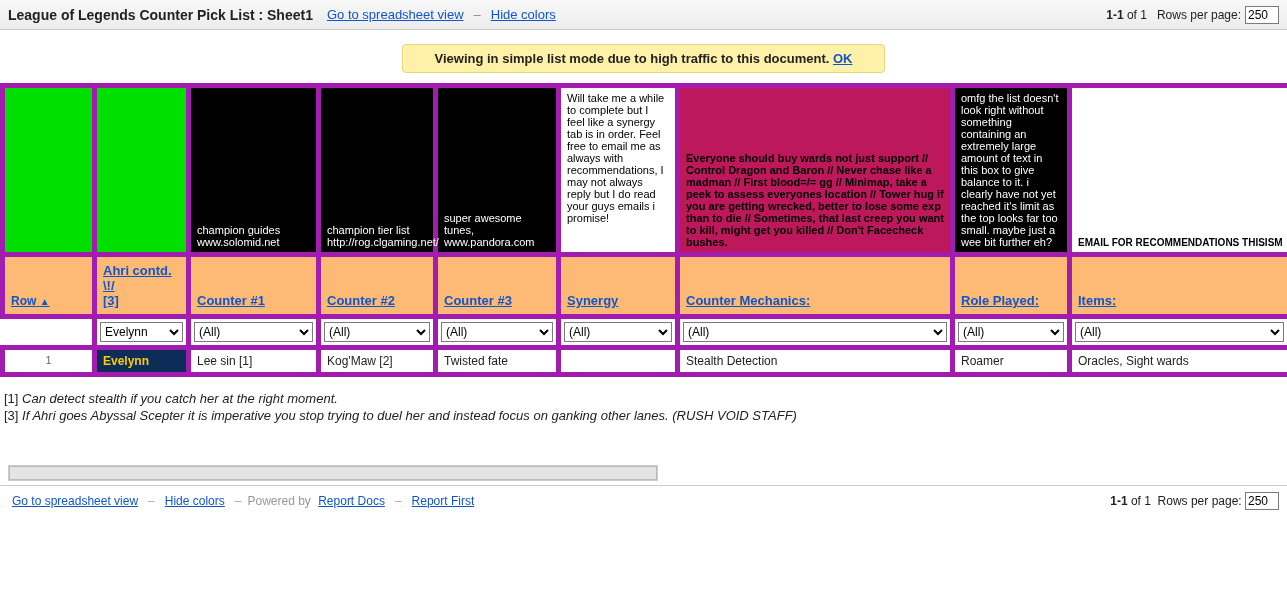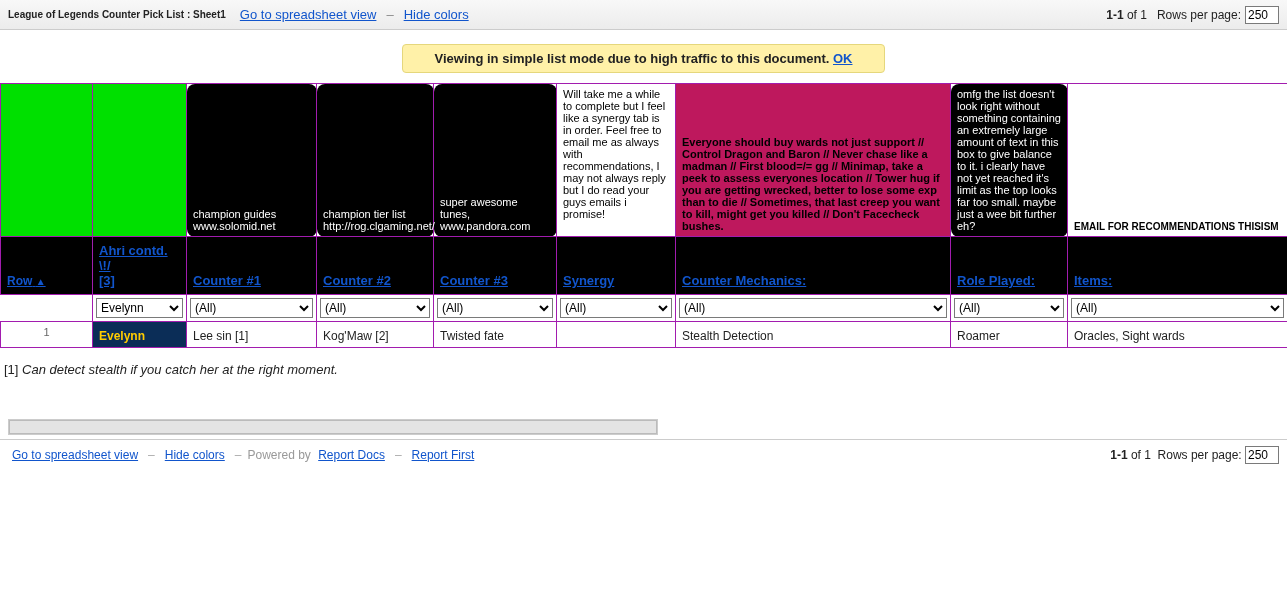--- a/index.html
+++ b/index.html
@@ -1,37 +1,37 @@
 <!DOCTYPE html>
 <html><head>
 <meta charset="utf-8">
 <style>
 * { box-sizing: border-box; margin: 0; padding: 0; }
 body { font-family: Arial, sans-serif; font-size: 13px; color: #222; background: #fff; width: 1287px; }
 .topbar { background: linear-gradient(#f8f8f8,#ececec); border-bottom: 1px solid #ccc; padding: 4px 8px; display: flex; align-items: center; height: 30px; }
-.topbar .title { font-weight: bold; font-size: 10px; margin-right: 10px; }
+.topbar .title { font-weight: bold; font-size: 14px; margin-right: 10px; }
 .topbar a { color: #1155cc; text-decoration: underline; margin: 0 4px; }
 .topbar .dash { color: #888; margin: 0 6px; }
 .topbar .spacer { flex: 1; }
 .topbar .paging { color: #222; font-size: 12px; margin-right: 10px; }
 .topbar .paging b { font-weight: bold; }
 .topbar .rpplabel { font-size: 12px; margin-right: 4px; }
 .topbar input.rpp { width: 34px; height: 18px; border: 1px solid #7a7a7a; font-size: 12px; padding: 0 2px; }
 .notice-wrap { text-align: center; padding: 14px 0 10px; }
 .notice { display: inline-block; background: #fff1a8; border: 1px solid #e5d77c; border-radius: 4px; padding: 6px 32px; font-weight: bold; color: #222; font-size: 13px; }
 .notice a { color: #1155cc; text-decoration: underline; }
 table.main { border-collapse: collapse; width: 1287px; table-layout: fixed; }
-table.main td, table.main th { border: 1px solid #a21caf; vertical-align: bottom; padding: 4px 6px; font-size: 12px; }
+table.main td, table.main th { border: 5px solid #a21caf; vertical-align: bottom; padding: 4px 6px; font-size: 12px; }
 tr.imgrow td { height: 148px; vertical-align: bottom; color: #fff; font-size: 11px; padding: 4px 6px; }
 tr.imgrow td.black { background: #000; border-radius: 8px; }
 tr.imgrow td.green { background: #00e000; }
 tr.imgrow td.white { background: #fff; color: #000; vertical-align: top; }
 tr.imgrow td.whitebold { background: #be185d; color: #000; font-weight: bold; vertical-align: bottom; }
 tr.imgrow td.whitecaps { background: #fff; color: #000; font-weight: bold; font-size: 10px; vertical-align: bottom; white-space: nowrap; overflow: hidden; }
-tr.headerrow th { background: #000000; text-align: left; vertical-align: bottom; padding: 6px; height: 46px; }
+tr.headerrow th { background: #fdba74; text-align: left; vertical-align: bottom; padding: 6px; height: 46px; }
 tr.headerrow th a { color: #1155cc; text-decoration: underline; font-weight: bold; font-size: 13px; }
 th.rowhdr { color: #1155cc; text-decoration: underline; font-weight: bold; white-space: nowrap; font-size: 13px; text-align: left; }
 th.rowhdr .arrow { font-size: 10px; }
 .subnote { font-size: 11px; }
 tr.filterrow td { padding: 3px; background: #fff; }
 tr.filterrow select { width: 100%; height: 20px; border: 1px solid #7a7a7a; background: #fff; font-size: 12px; }
 tr.datarow td { background: #fff; font-size: 12px; height: 26px; }
 tr.datarow td.champ { background: #0b2d57; color: #ffcc00; font-weight: bold; }
 tr.datarow td.rownum { text-align: center; color: #666; font-size: 11px; vertical-align: top; }
 .footnotes { padding: 14px 4px 40px 4px; font-size: 13px; font-style: italic; color: #222; }
@@ -125,20 +125,21 @@
     <td></td>
     <td>Stealth Detection</td>
     <td>Roamer</td>
     <td>Oracles, Sight wards</td>
   </tr>
 </tbody>
   </table>
 
 <div class="footnotes">
   <div><span class="num">[1] </span><span>Can detect stealth if you catch her at the right moment.</span></div>
+  <div><span class="num">[3] </span><span>If Ahri goes Abyssal Scepter it is imperative you stop trying to duel her and instead focus on ganking other lanes. (RUSH VOID STAFF)</span></div>
 </div>
 
 <div class="scrolltrack">
   <div class="thumb"></div>
 </div>
 
 <div class="footer">
   <a href="#">Go to spreadsheet view</a>
   <span class="dash">–</span>
   <a href="#">Hide colors</a>

